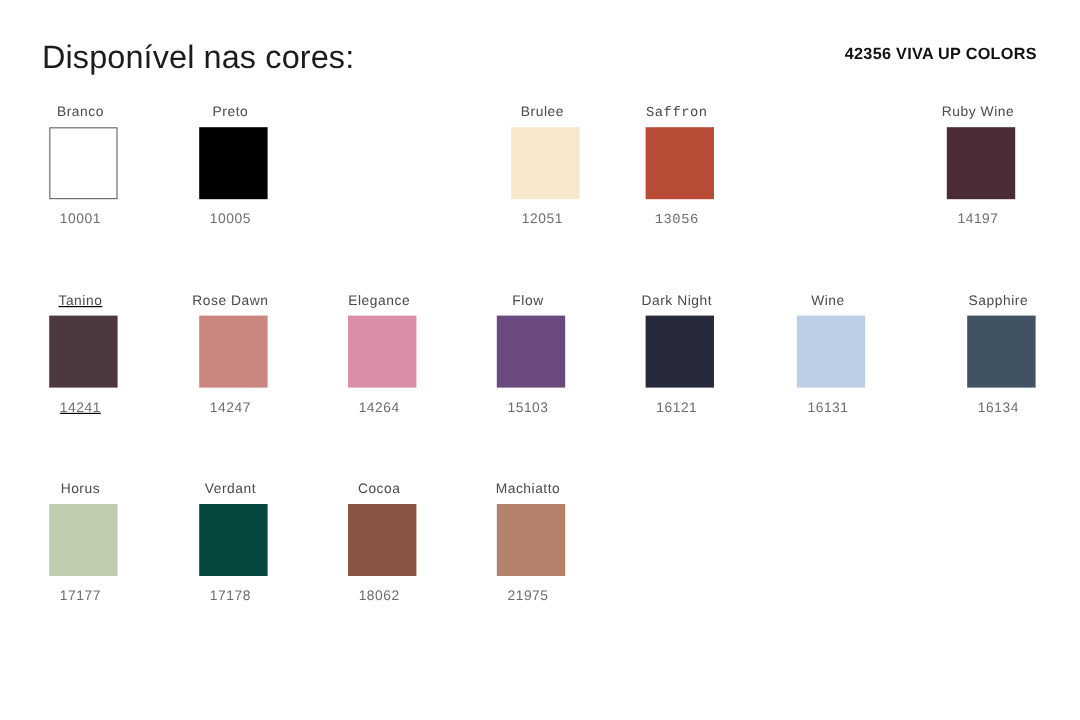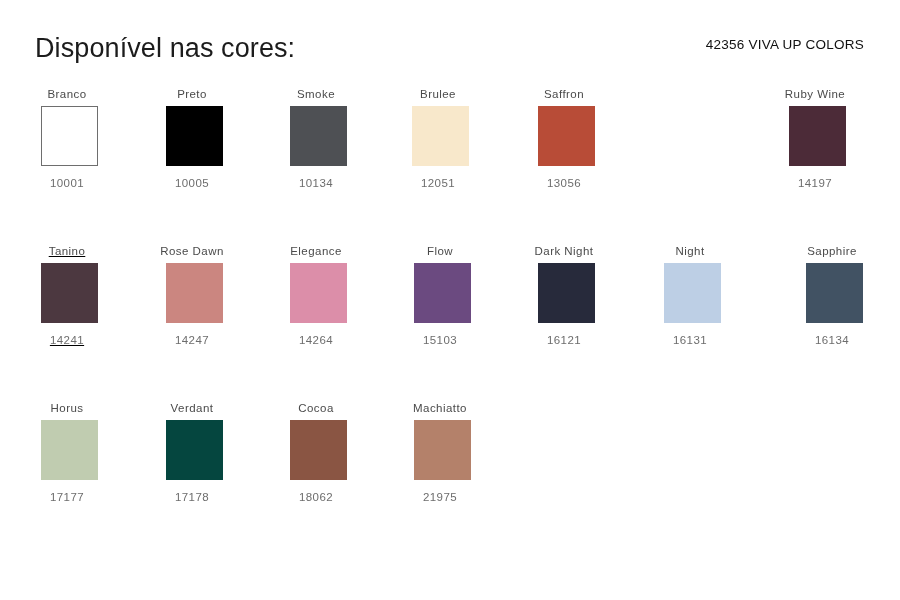--- a/index.html
+++ b/index.html
@@ -32,21 +32,21 @@
     font-weight: 400;
     color: #1c1c1c;
     letter-spacing: 0.1px;
     white-space: nowrap;
   }
   .collection-code {
     position: absolute;
     right: 36px;
     top: 37px;
     font-size: 13.5px;
-    font-weight: 400;
+    font-weight: 700;
     color: #111111;
     letter-spacing: 0.25px;
     white-space: nowrap;
   }
 
   
   .palette {
     position: absolute;
     left: 0;
     top: 86px;
@@ -118,35 +118,28 @@
         </span>
         <span class="color-code">10001</span>
       </div>
       <div class="color-cell" style="left: 130px;">
         <span class="color-name">Preto</span>
         <span class="swatch-wrap">
           <span class="swatch" style="left: 36px; background: rgb(0, 0, 0);"></span>
         </span>
         <span class="color-code">10005</span>
       </div>
-      <div class="color-cell" style="left: 254px;">
-        <span class="color-name">Smoke</span>
-        <span class="swatch-wrap">
-          <span class="swatch" style="left: 36px; background: rgb(78, 80, 84);"></span>
-        </span>
-        <span class="color-code">10134</span>
-      </div>
-      <div class="color-cell" style="left: 376px; text-align: center;">
+      <div class="color-cell" style="left: 390px; text-align: center;">
         <span class="color-name">Brulee</span>
         <span class="swatch-wrap">
           <span class="swatch" style="left: 36px; background: rgb(248, 232, 203);"></span>
         </span>
         <span class="color-code">12051</span>
       </div>
-      <div class="color-cell" style="left: 502px;">
+      <div class="color-cell" style="left: 502px; font-family: Liberation Mono, monospace;">
         <span class="color-name">Saffron</span>
         <span class="swatch-wrap">
           <span class="swatch" style="left: 36px; background: rgb(184, 76, 55);"></span>
         </span>
         <span class="color-code">13056</span>
       </div>
       <div class="color-cell" style="left: 753px;">
         <span class="color-name">Ruby Wine</span>
         <span class="swatch-wrap">
           <span class="swatch" style="left: 36px; background: rgb(76, 43, 56);"></span>
@@ -184,21 +177,21 @@
         <span class="color-code">15103</span>
       </div>
       <div class="color-cell" style="left: 502px;">
         <span class="color-name">Dark Night</span>
         <span class="swatch-wrap">
           <span class="swatch" style="left: 36px; background: rgb(39, 42, 59);"></span>
         </span>
         <span class="color-code">16121</span>
       </div>
       <div class="color-cell" style="left: 628px;">
-        <span class="color-name">Night</span>
+        <span class="color-name">Wine</span>
         <span class="swatch-wrap">
           <span class="swatch" style="left: 36px; background: rgb(189, 207, 229);"></span>
         </span>
         <span class="color-code">16131</span>
       </div>
       <div class="color-cell" style="left: 770px;">
         <span class="color-name">Sapphire</span>
         <span class="swatch-wrap">
           <span class="swatch" style="left: 36px; background: rgb(65, 82, 99);"></span>
         </span>

